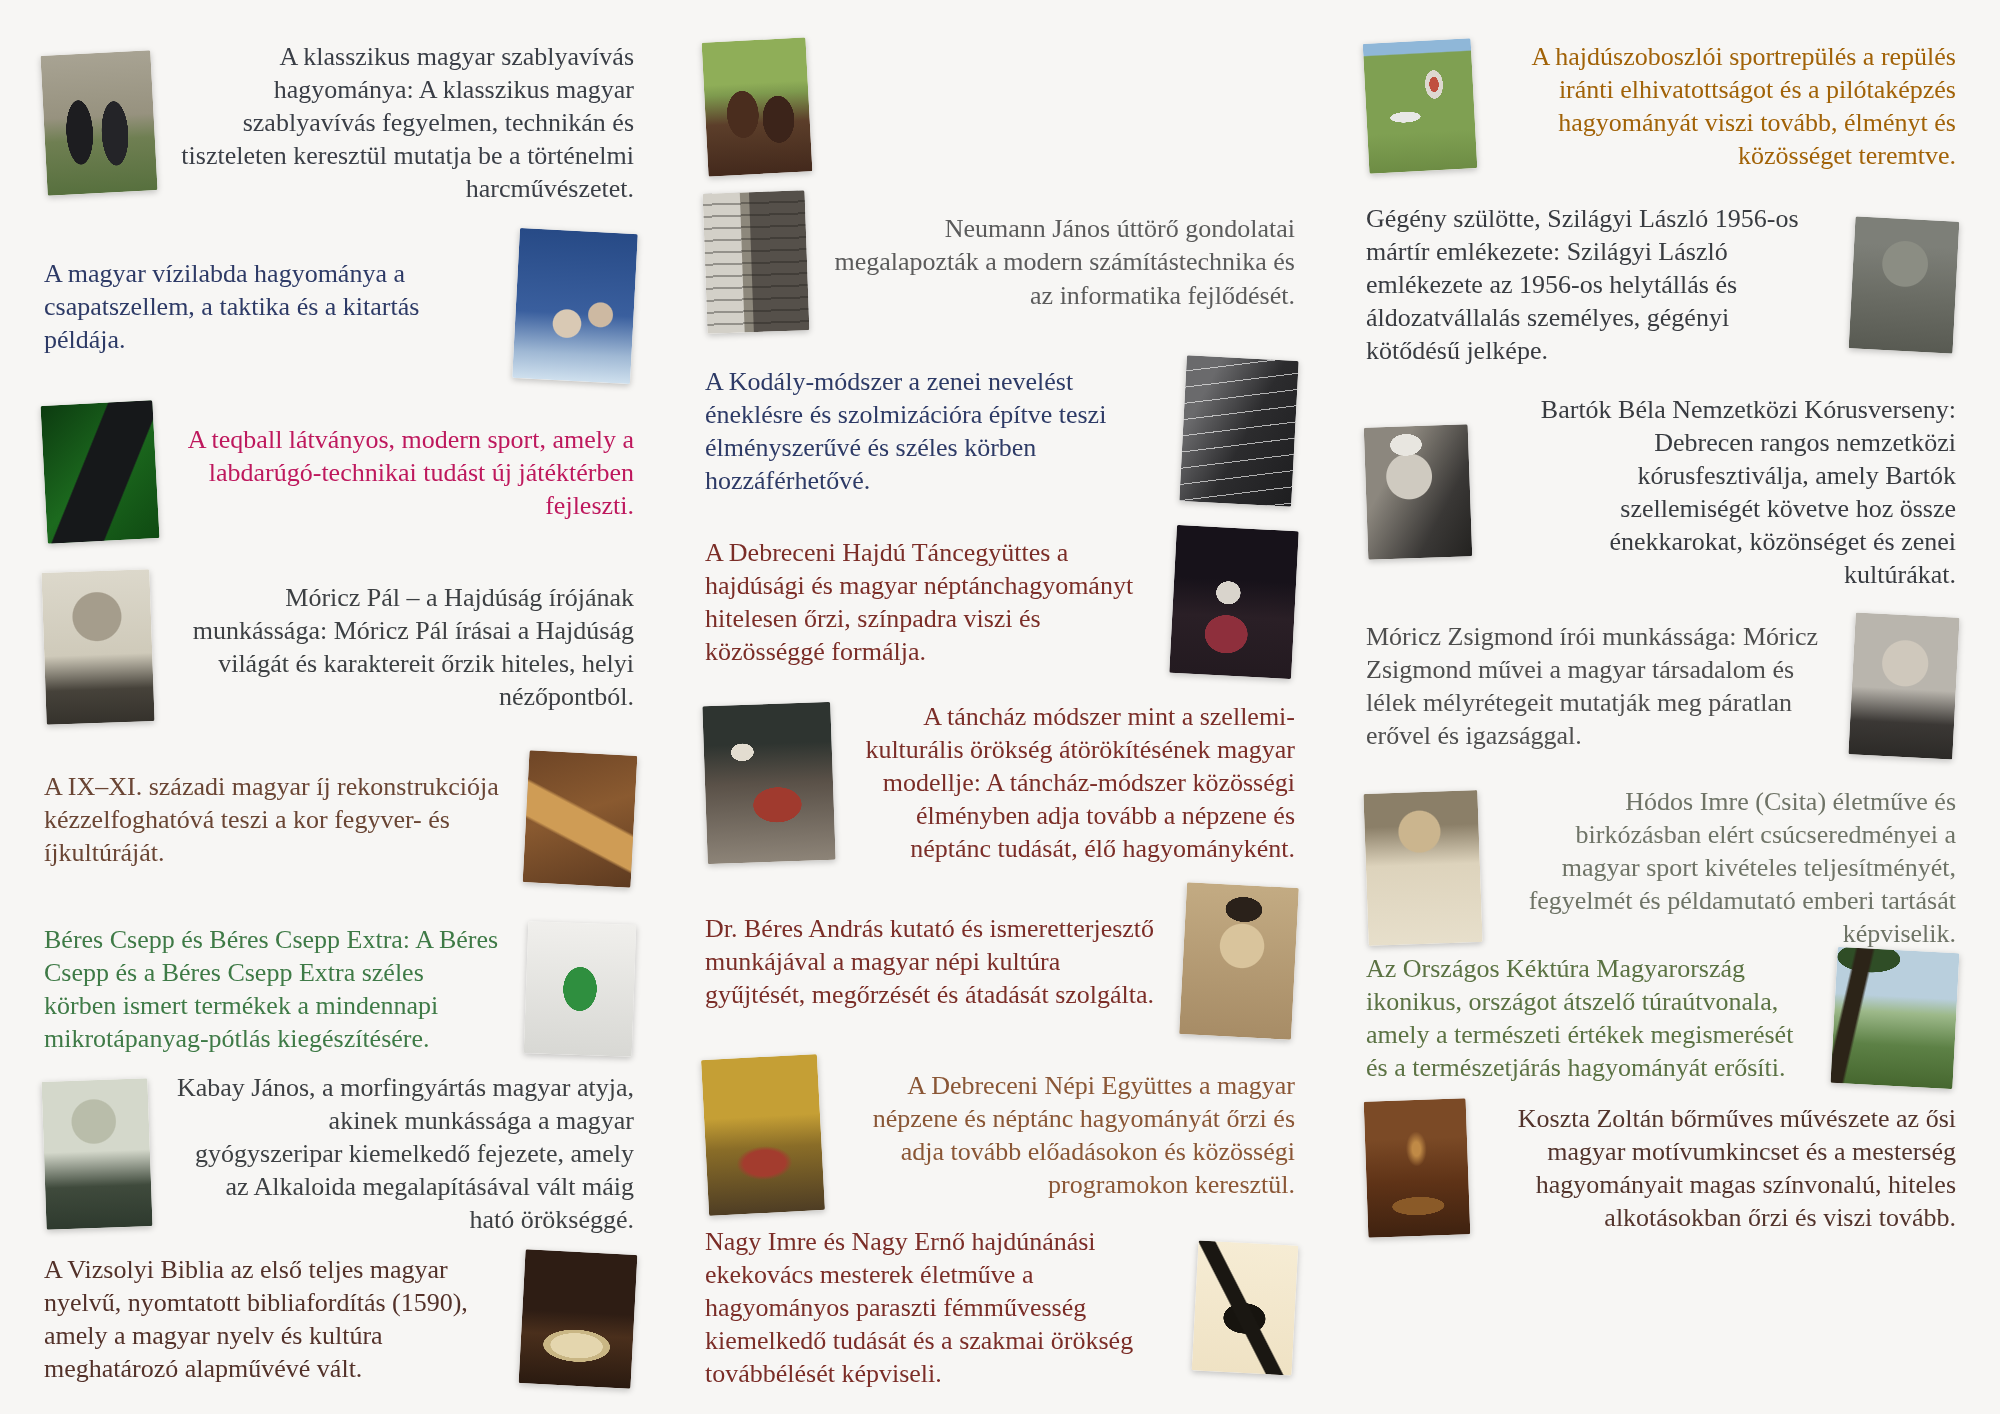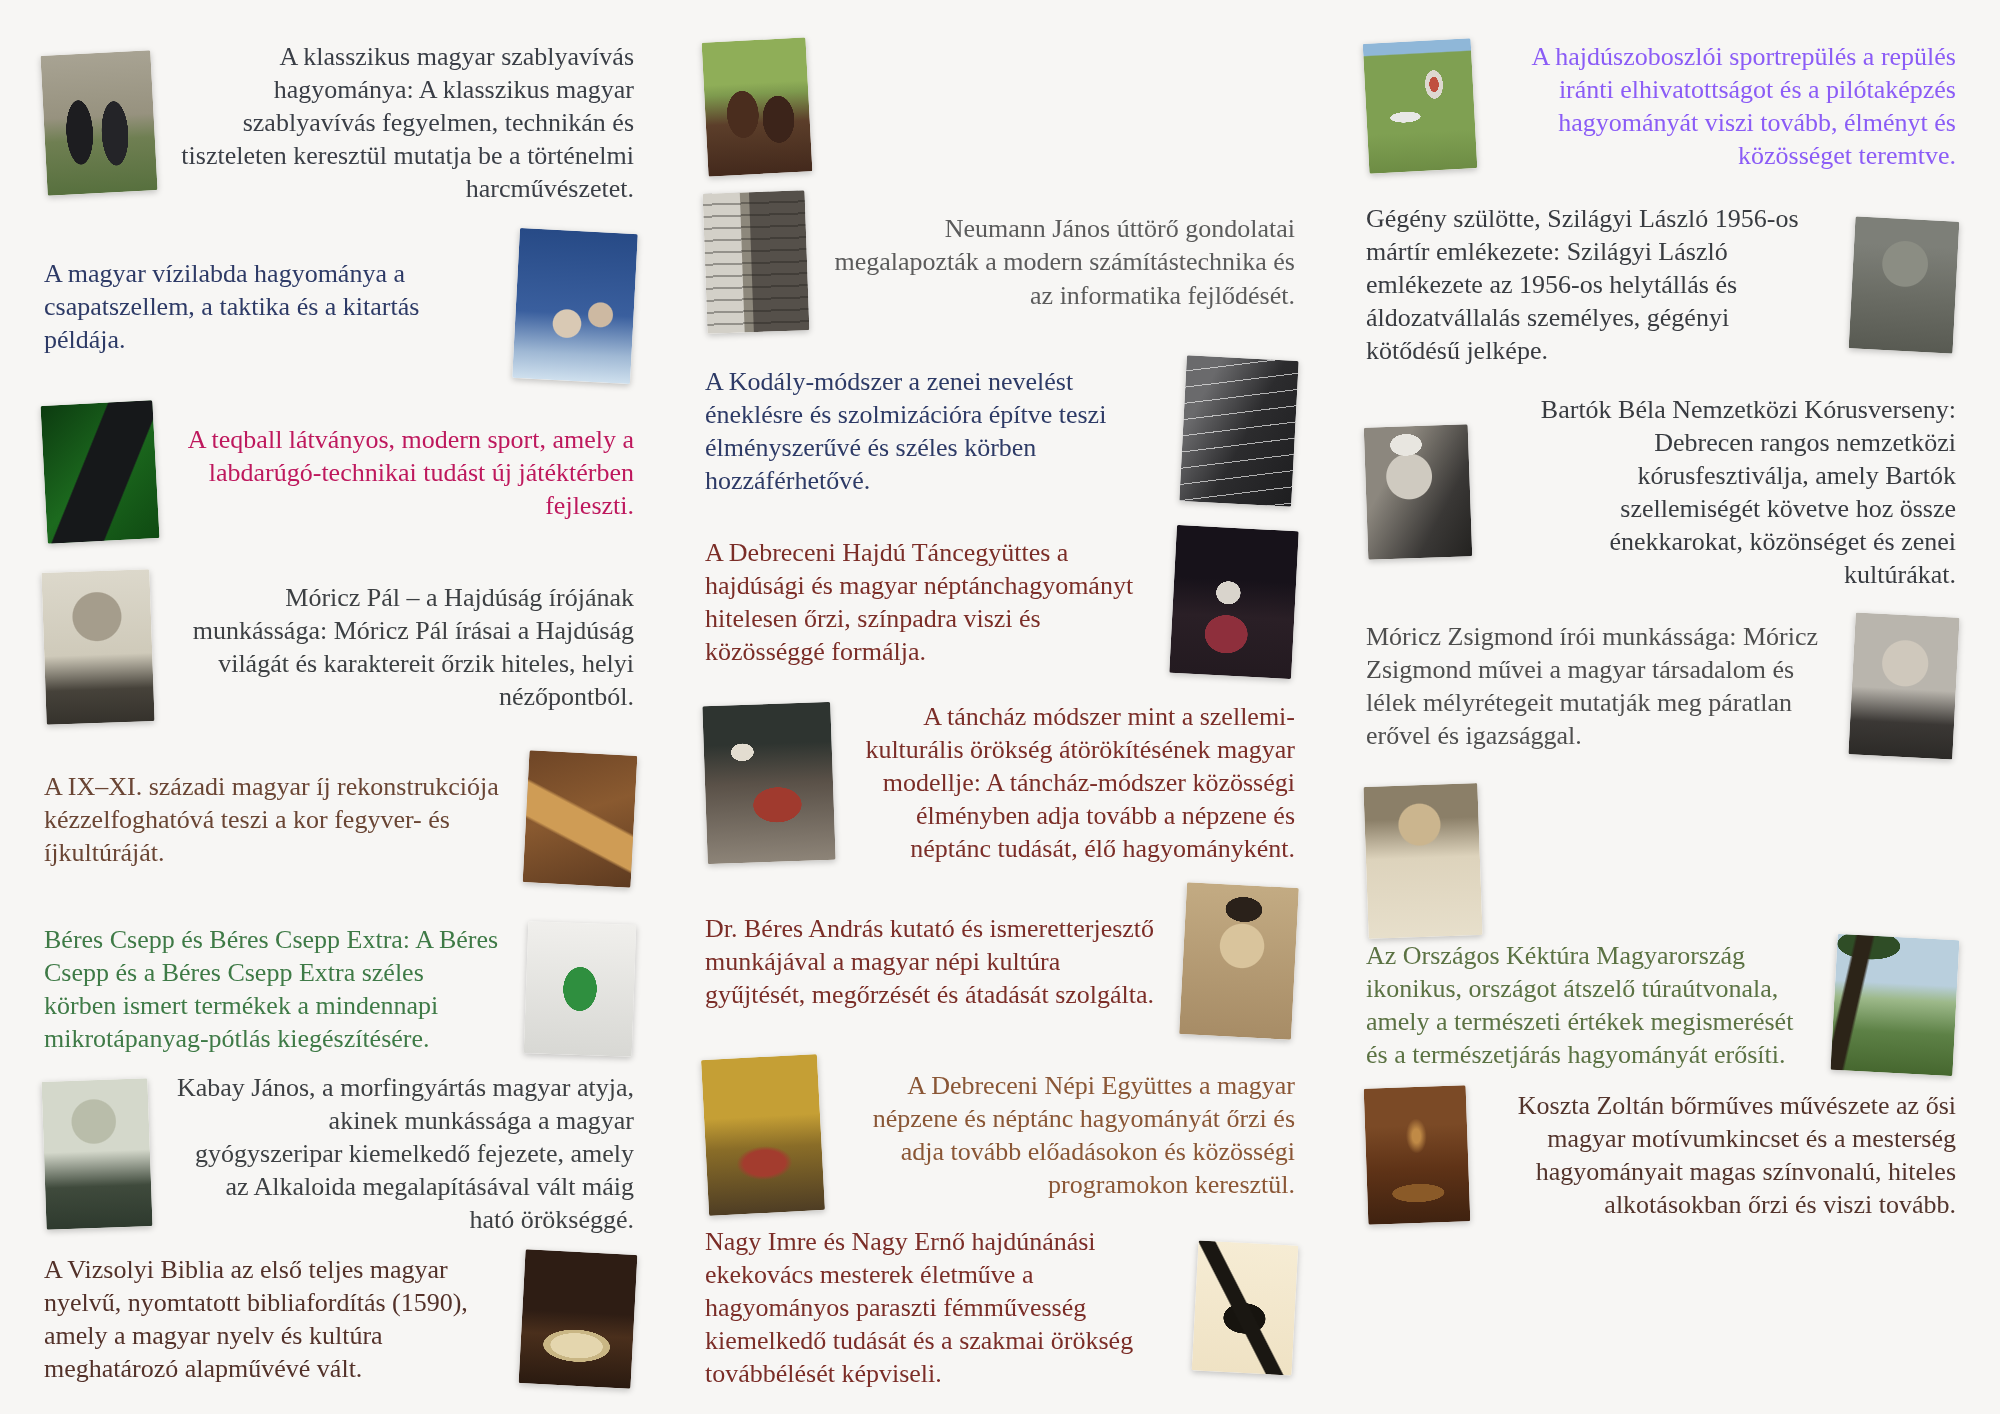--- a/index.html
+++ b/index.html
@@ -174,36 +174,37 @@
   </article>
   <article class="entry rev" style="margin-top:12px">
     <div class="photo i-c2e8" style="width:100px;height:130px;--r:3deg"></div>
     <p class="txt ta-l" style="color: rgb(123, 45, 39);">Nagy Imre és Nagy Ernő hajdúnánási ekekovács mesterek életműve a hagyományos paraszti fémművesség kiemelkedő tudását és a szakmai örökség továbbélését képviseli.</p>
   </article>
 </section>
 
 <section class="column">
   <article class="entry">
     <div class="photo i-c3e1" style="width:108px;height:130px;--r:-3deg"></div>
-    <p class="txt ta-r" style="color: #8b5cf6;">A hajdúszoboszlói sportrepülés a repülés iránti elhivatottságot és a pilótaképzés hagyományát viszi tovább, élményt és közösséget teremtve.</p>
+    <p class="txt ta-r" style="color: #a16207;">A hajdúszoboszlói sportrepülés a repülés iránti elhivatottságot és a pilótaképzés hagyományát viszi tovább, élményt és közösséget teremtve.</p>
   </article>
   <article class="entry rev" style="margin-top:30px">
     <div class="photo i-c3e2" style="width:104px;height:132px;--r:3deg"></div>
     <p class="txt ta-l" style="color: rgb(56, 59, 64);">Gégény szülötte, Szilágyi László 1956-os mártír emlékezete: Szilágyi László emlékezete az 1956-os helytállás és áldozatvállalás személyes, gégényi kötődésű jelképe.</p>
   </article>
   <article class="entry" style="margin-top:26px">
     <div class="photo i-c3e3" style="width:104px;height:132px;--r:-2deg"></div>
     <p class="txt ta-r" style="color: rgb(56, 59, 64);">Bartók Béla Nemzetközi Kórusverseny: Debrecen rangos nemzetközi kórusfesztiválja, amely Bartók szellemiségét követve hoz össze énekkarokat, közönséget és zenei kultúrákat.</p>
   </article>
   <article class="entry rev" style="margin-top:24px">
     <div class="photo i-c3e4" style="width:104px;height:142px;--r:3deg"></div>
     <p class="txt ta-l" style="color: rgb(78, 78, 78);">Móricz Zsigmond írói munkássága: Móricz Zsigmond művei a magyar társadalom és lélek mélyrétegeit mutatják meg páratlan erővel és igazsággal.</p>
   </article>
   <article class="entry" style="margin-top:28px">
     <div class="photo i-c3e5" style="width:114px;height:152px;--r:-2deg"></div>
+    <p class="txt ta-r" style="color: rgb(110, 115, 102);">Hódos Imre (Csita) életműve és birkózásban elért csúcseredményei a magyar sport kivételes teljesítményét, fegyelmét és példamutató emberi tartását képviselik.</p>
   </article>
   <article class="entry rev" style="">
     <div class="photo i-c3e6" style="width:122px;height:136px;--r:3deg"></div>
     <p class="txt ta-l" style="color: rgb(91, 114, 67);">Az Országos Kéktúra Magyarország ikonikus, országot átszelő túraútvonala, amely a természeti értékek megismerését és a természetjárás hagyományát erősíti.</p>
   </article>
   <article class="entry" style="margin-top:14px">
     <div class="photo i-c3e7" style="width:102px;height:136px;--r:-2deg"></div>
     <p class="txt ta-r" style="color: rgb(83, 52, 44);">Koszta Zoltán bőrműves művészete az ősi magyar motívumkincset és a mesterség hagyományait magas színvonalú, hiteles alkotásokban őrzi és viszi tovább.</p>
   </article>
 </section>

